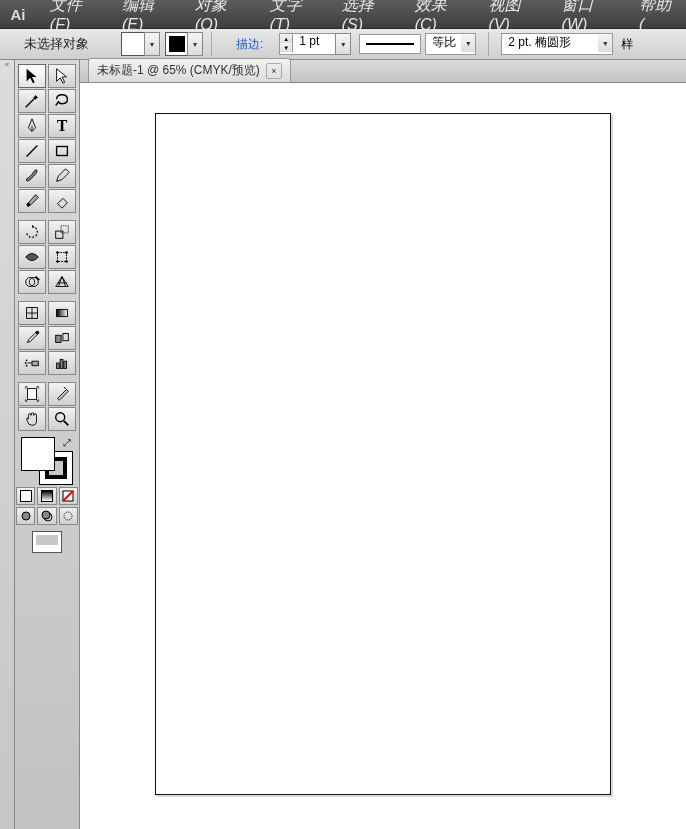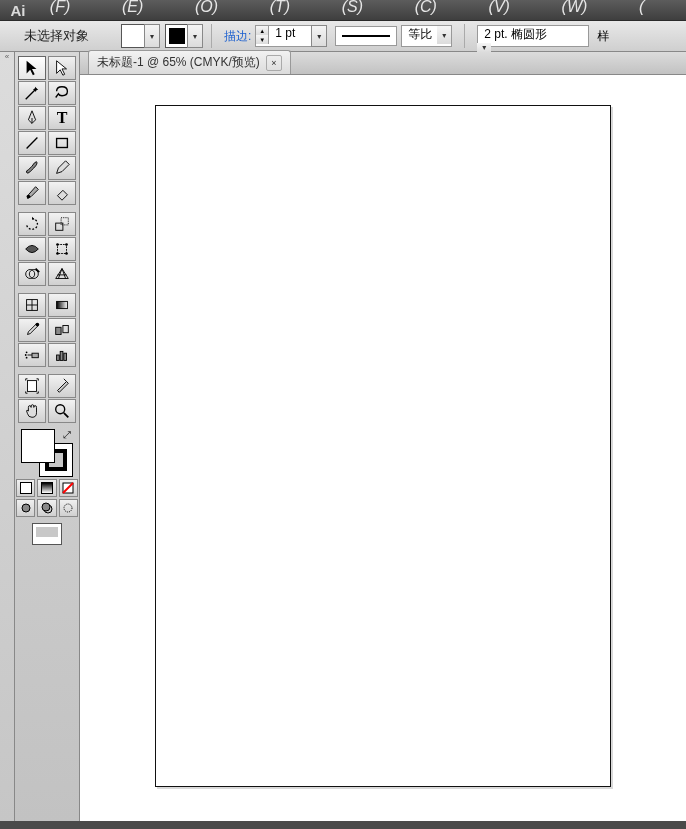--- a/index.html
+++ b/index.html
@@ -1,32 +1,32 @@
 <!DOCTYPE html>
 <html><head>
 <meta charset="utf-8">
 <style>
   html,body{margin:0;padding:0;width:686px;height:829px;overflow:hidden;font-family:"Microsoft YaHei","SimSun",sans-serif;font-size:12px;background:#4a4a4a;}
-  .titlebar{height:20px;background:linear-gradient(#5c5c5c,#3e3e3e);display:flex;align-items:flex-end;color:#e6e6e6;}
+  .titlebar{height:28px;background:linear-gradient(#5c5c5c,#3e3e3e);display:flex;align-items:center;color:#e6e6e6;}
   .ai-logo{width:24px;height:20px;margin:0 10px 0 6px;display:flex;align-items:center;justify-content:center;font-weight:bold;color:#dadada;font-size:15px;}
   .menu-item{padding:4px 10px;color:#e6e6e6;cursor:default;font-size:16px;font-style:italic;}
   .controlbar{height:30px;background:linear-gradient(#e8e8e8,#cfcfcf);border-top:1px solid #2a2a2a;border-bottom:1px solid #888;display:flex;align-items:center;padding:0 6px;}
   .status-text{margin:0 6px 0 18px;font-size:13px;color:#222;}
   .swatch{width:22px;height:22px;border:1px solid #555;display:inline-block;margin-left:6px;}
   .swatch.white{background:#fff;}
   .swatch.black{background:#000;border:3px solid #fff;outline:1px solid #555;width:16px;height:16px;}
   .dd{width:14px;height:22px;border:1px solid #888;background:linear-gradient(#f5f5f5,#dcdcdc);display:inline-flex;align-items:center;justify-content:center;font-size:8px;color:#333;margin-left:-1px;}
   .sep{width:1px;height:24px;background:#aaa;margin:0 8px;}
-  .stroke-label{color:#1a5fcf;margin:0 4px;}
+  .stroke-label{color:#1a5fcf;margin:0 16px;}
   .spinner{display:flex;align-items:flex-start;border:1px solid #999;background:#fff;height:20px;}
   .spin-btns{display:flex;flex-direction:column;border-right:1px solid #999;}
   .spin-btns span{width:12px;height:9px;display:flex;align-items:center;justify-content:center;font-size:6px;background:linear-gradient(#f5f5f5,#dcdcdc);}
   .spin-val{padding:0 6px;min-width:30px;}
   .select{display:flex;align-items:flex-start;border:1px solid #999;background:#fff;height:20px;margin:0 4px;}
-  .select.wide{min-width:72px;flex-direction:column;}
+  .select.wide{min-width:72px;}
   .select .val{padding:0 6px;flex:1;white-space:nowrap;}
   .stroke-preview{width:60px;height:18px;border:1px solid #999;background:#fff;margin-left:8px;display:flex;align-items:center;justify-content:center;}
   .stroke-preview .line{width:48px;height:2px;background:#000;}
   .workarea{display:flex;height:calc(100% - 60px);}
   .toolcol{width:14px;background:linear-gradient(#dcdcdc,#c6c6c6);border-right:1px solid #888;}
   .toolcol .grip{height:8px;display:flex;align-items:center;justify-content:center;font-size:8px;color:#666;}
   .toolbox{width:64px;background:linear-gradient(#d8d8d8,#c2c2c2);border-right:1px solid #888;padding:4px 0;}
   .toolrow{display:flex;justify-content:center;margin-bottom:1px;}
   .tool{width:26px;height:22px;border:1px solid #888;background:linear-gradient(#f2f2f2,#d0d0d0);display:flex;align-items:center;justify-content:center;margin:0 1px;cursor:default;position:relative;overflow:hidden;}
   .tool.sel{background:linear-gradient(#fff,#e6e6e6);border-color:#666;}

